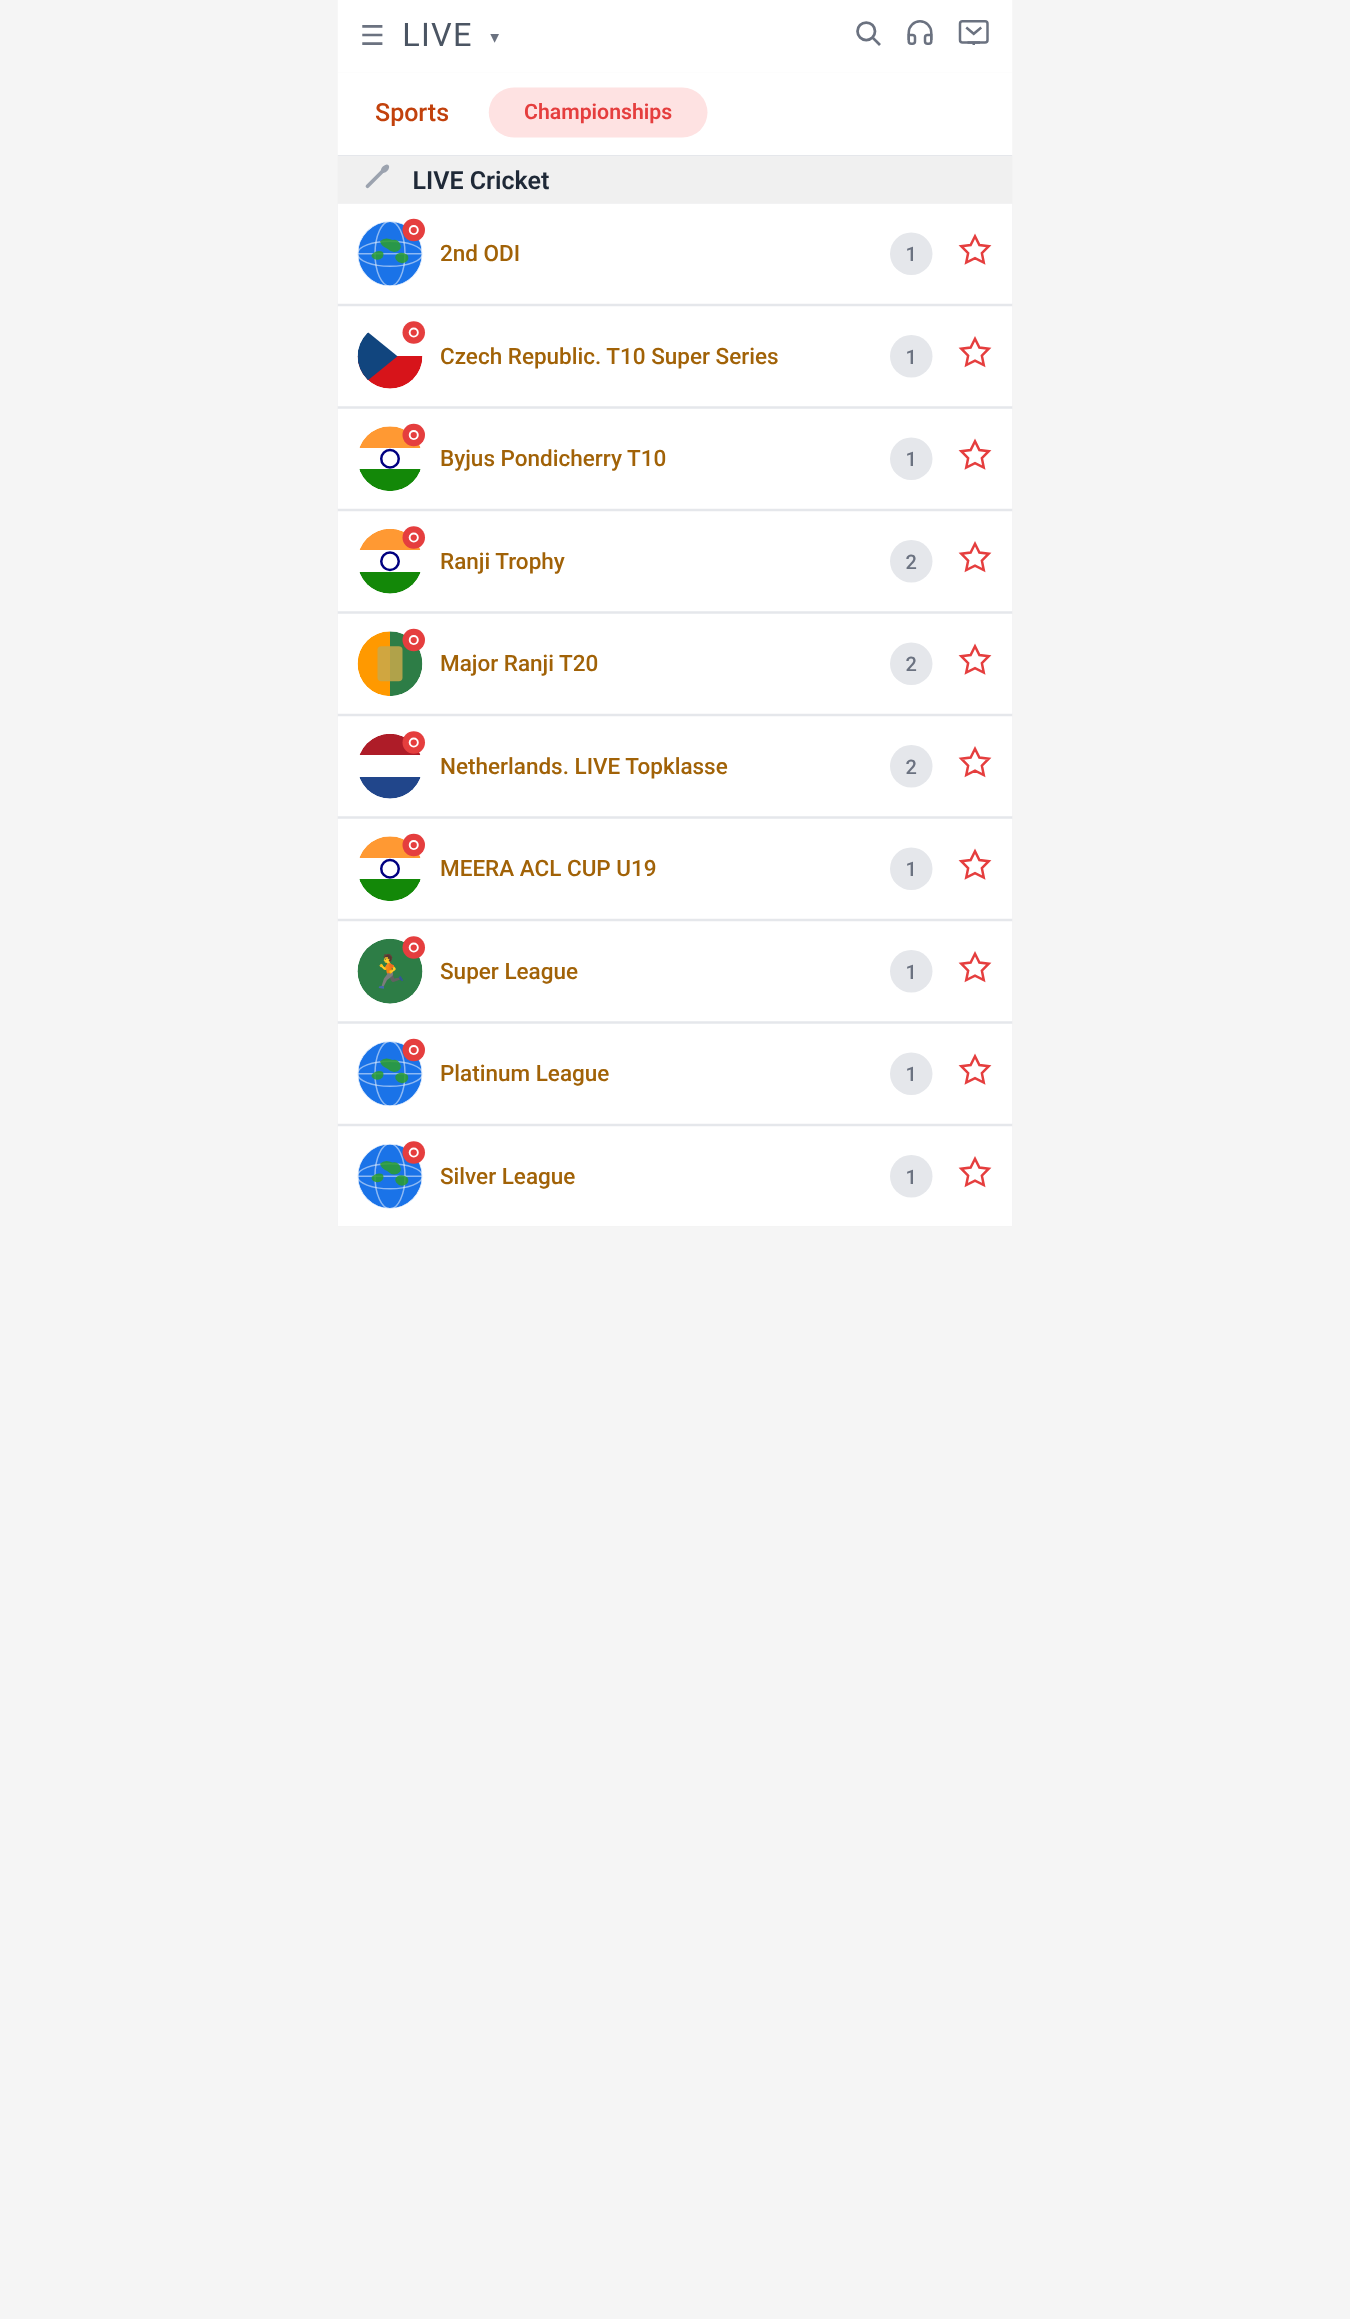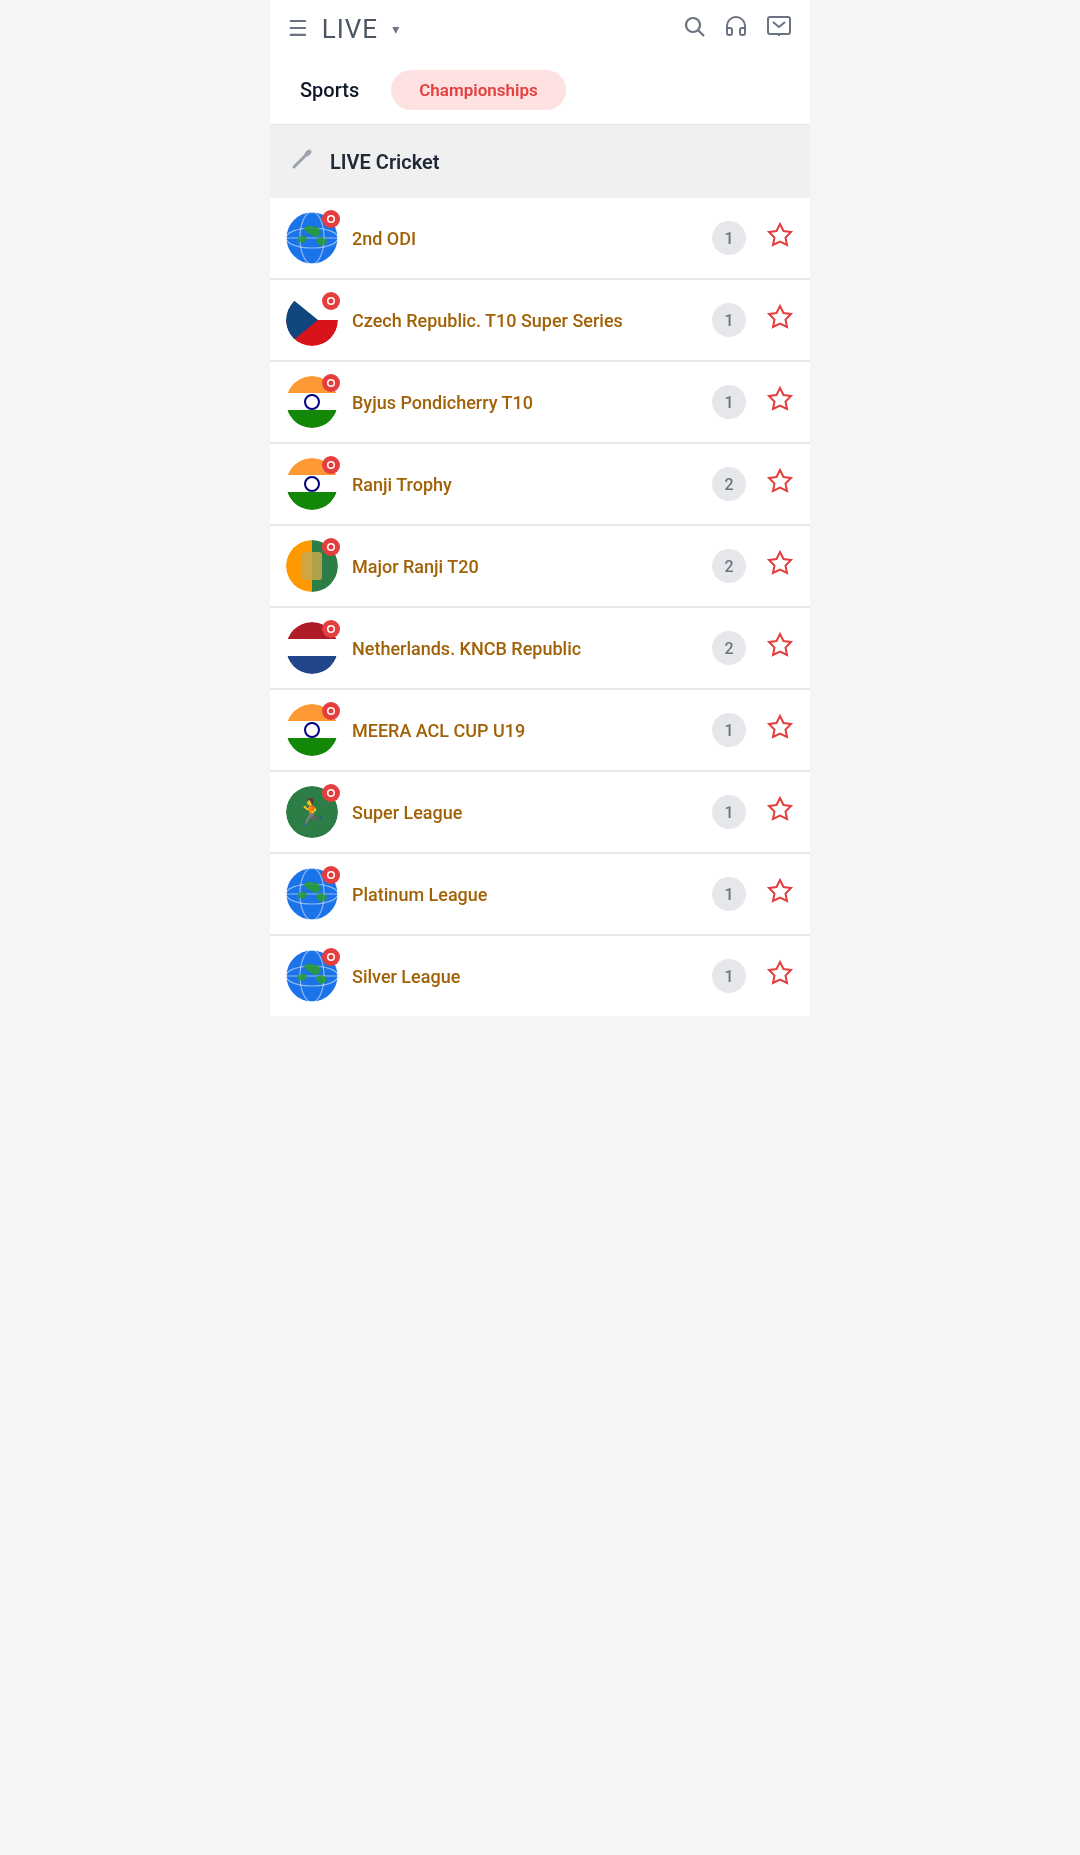--- a/index.html
+++ b/index.html
@@ -55,40 +55,40 @@
       background: #fff;
       display: flex;
       align-items: center;
       padding: 12px 18px 14px 18px;
       gap: 20px;
       border-bottom: 1px solid #e5e7eb;
     }
     .tab-sports {
       font-size: 20px;
       font-weight: 500;
-      color: #0f172a;
+      color: #c2410c;
       cursor: pointer;
       padding: 6px 12px;
     }
     .tab-championships {
       font-size: 17px;
       font-weight: 600;
       color: #e53e3e;
       background: #fee2e2;
       border-radius: 50px;
       padding: 10px 28px;
       cursor: pointer;
     }
 
     
     .section-header {
       background: #f0f0f0;
       display: flex;
       align-items: center;
-      padding: 20px 18px;
+      padding: 2px 18px;
       gap: 14px;
     }
     .cricket-icon {
       font-size: 22px;
       color: #6b7280;
     }
     .section-title {
       font-size: 20px;
       font-weight: 600;
       color: #1f2937;
@@ -359,21 +359,21 @@
       <div style="width:100%;height:100%;background:linear-gradient(to bottom,#ae1c28 33%,#fff 33%,#fff 66%,#21468b 66%);"></div>
     </div>
       </div>
       <div class="live-badge">
         <svg width="10" height="10" viewBox="0 0 10 10">
             <circle cx="5" cy="5" r="4" fill="#fff"></circle>
             <circle cx="5" cy="5" r="2.5" fill="#e53e3e"></circle>
           </svg>
       </div>
     </div>
-    <span class="item-name">Netherlands. KNCB Republic</span>
+    <span class="item-name">Netherlands. LIVE Topklasse</span>
     <div class="count-badge">2</div>
     <button class="star-btn">
       <svg width="28" height="28" viewBox="0 0 28 28" fill="none" stroke="#e53e3e" stroke-width="2">
         <polygon points="14,3 17.5,10 25,11 19.5,16.5 21,24 14,20.5 7,24 8.5,16.5 3,11 10.5,10"></polygon>
       </svg>
     </button>
   </div>
     <div class="list-item">
     <div class="flag-container">
       <div class="flag-circle">

